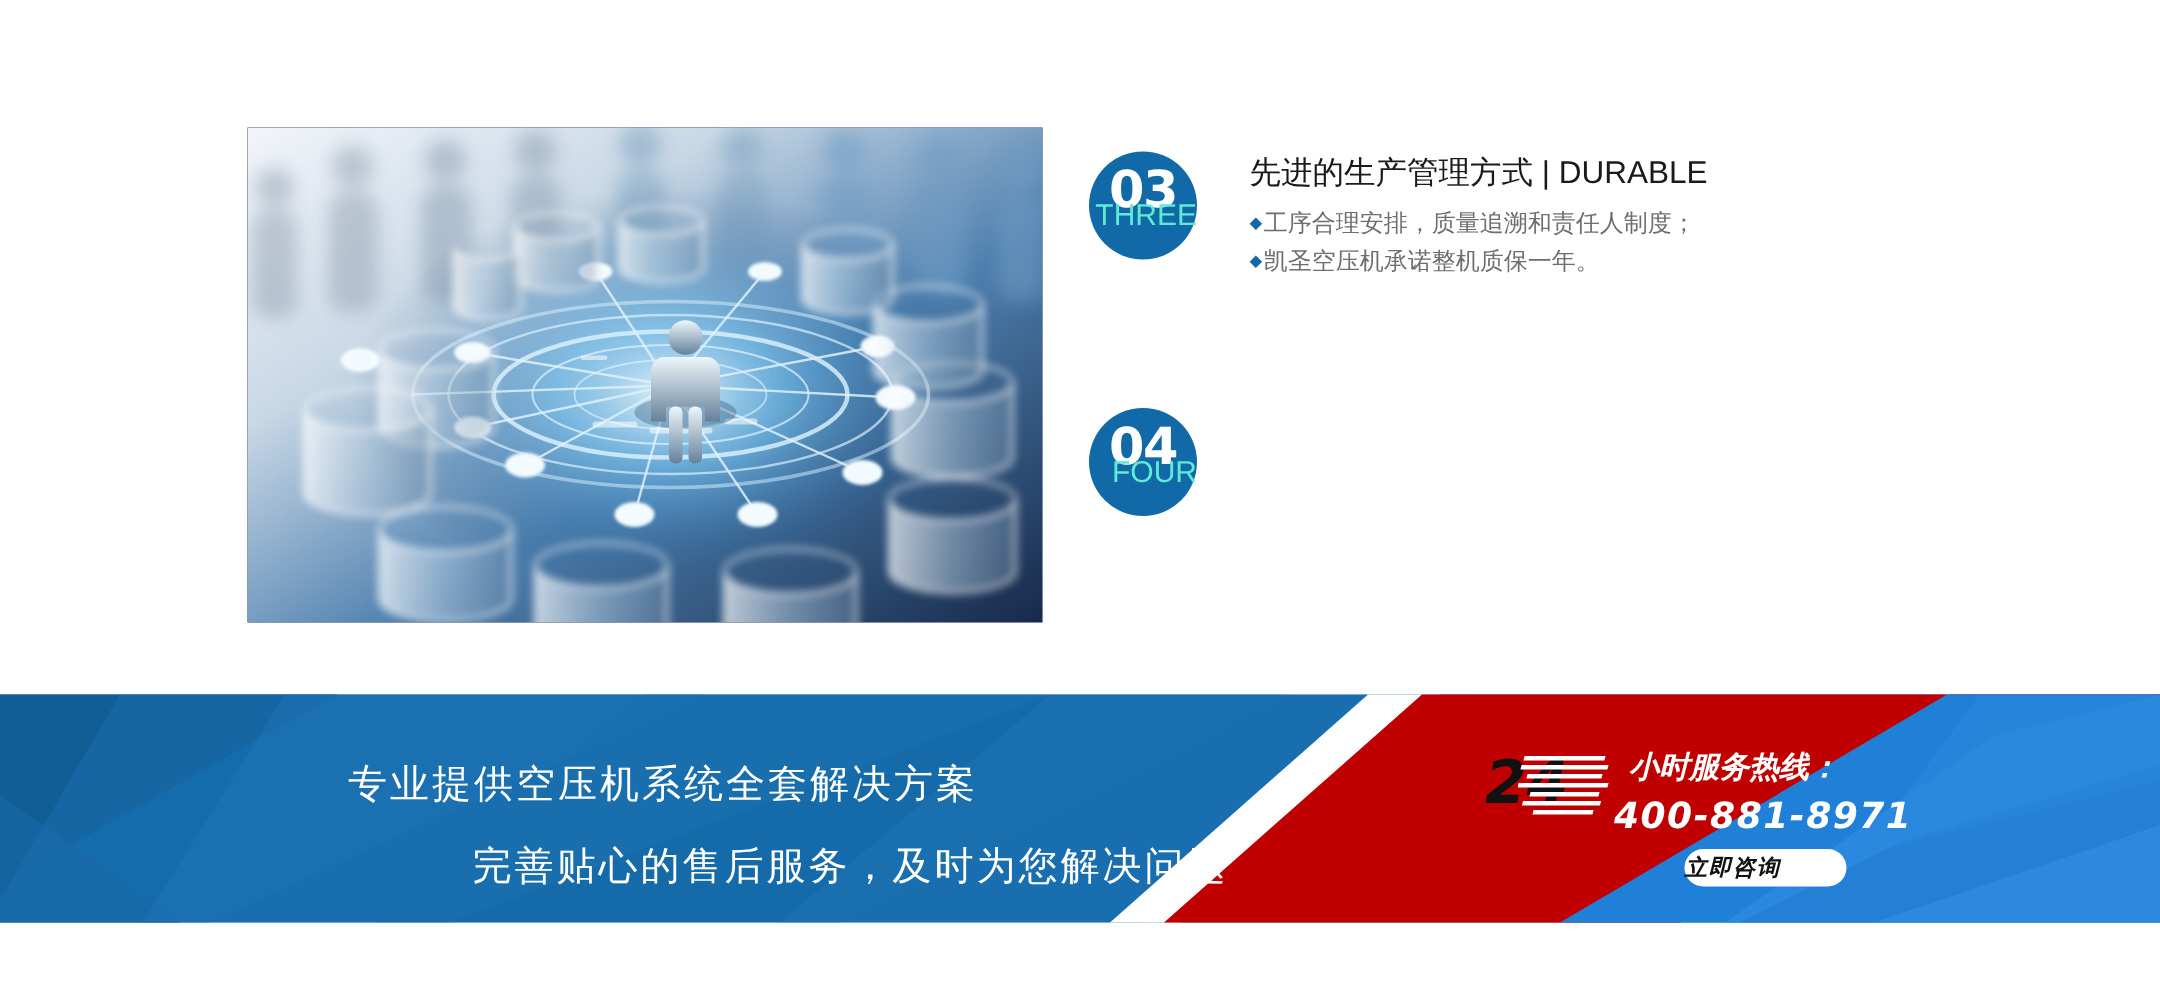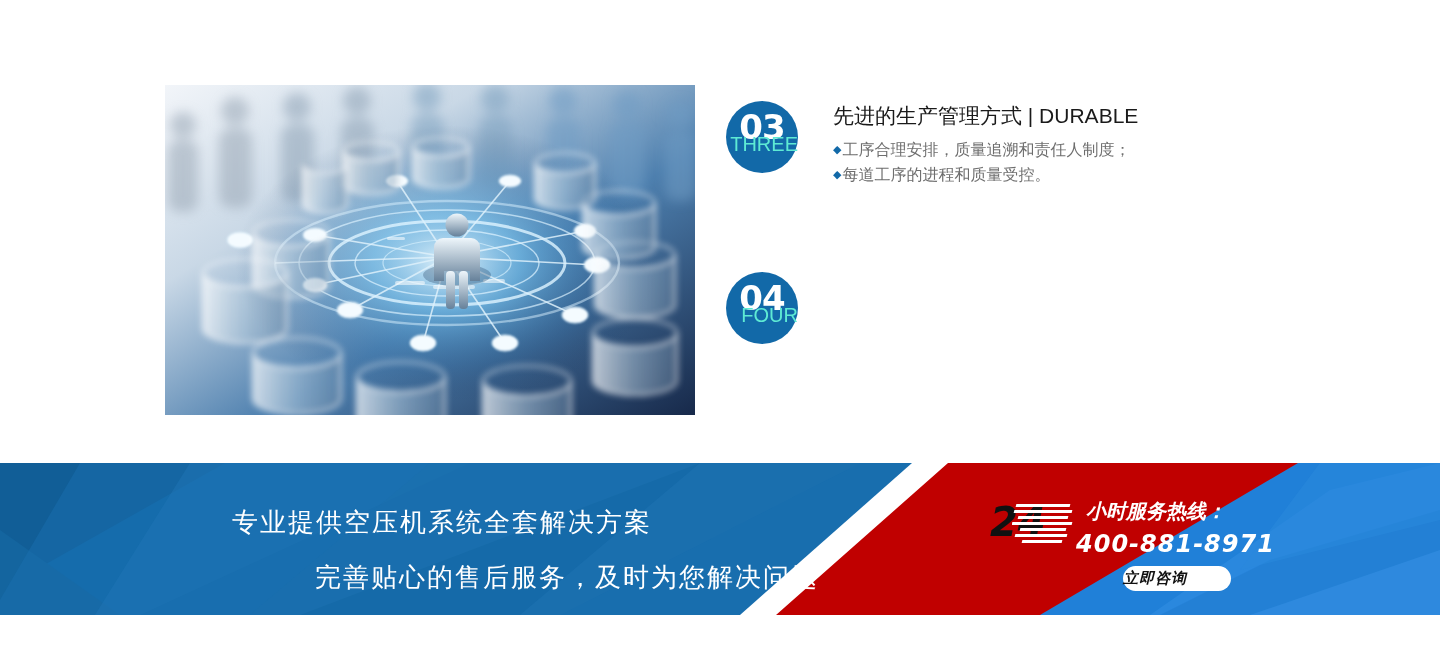--- a/index.html
+++ b/index.html
@@ -246,21 +246,21 @@
 
   <div class="feature f3">
     <div class="badge">
       <div class="num">03</div>
       <div class="word">THREE</div>
     </div>
     <div class="ftext">
       <div class="ftitle">先进的生产管理方式 | DURABLE</div>
       <div class="flist">
         <div class="fitem"><span class="dia">◆</span><span>工序合理安排，质量追溯和责任人制度；</span></div>
-        <div class="fitem"><span class="dia">◆</span><span>每道工序的进程和质量受控。</span></div>
+        <div class="fitem"><span class="dia">◆</span><span>凯圣空压机承诺整机质保一年。</span></div>
       </div>
     </div>
   </div>
 
   <div class="feature f4">
     <div class="badge">
       <div class="num">04</div>
       <div class="word">FOUR</div>
     </div>
   </div>

